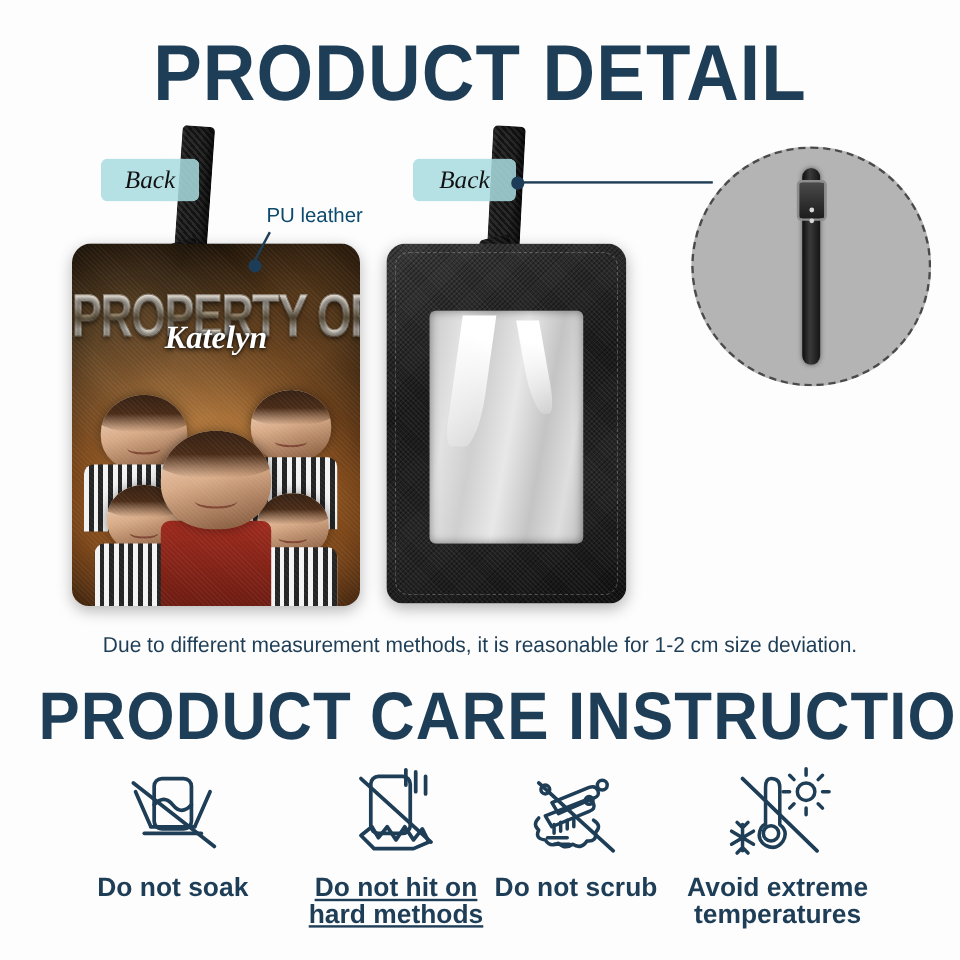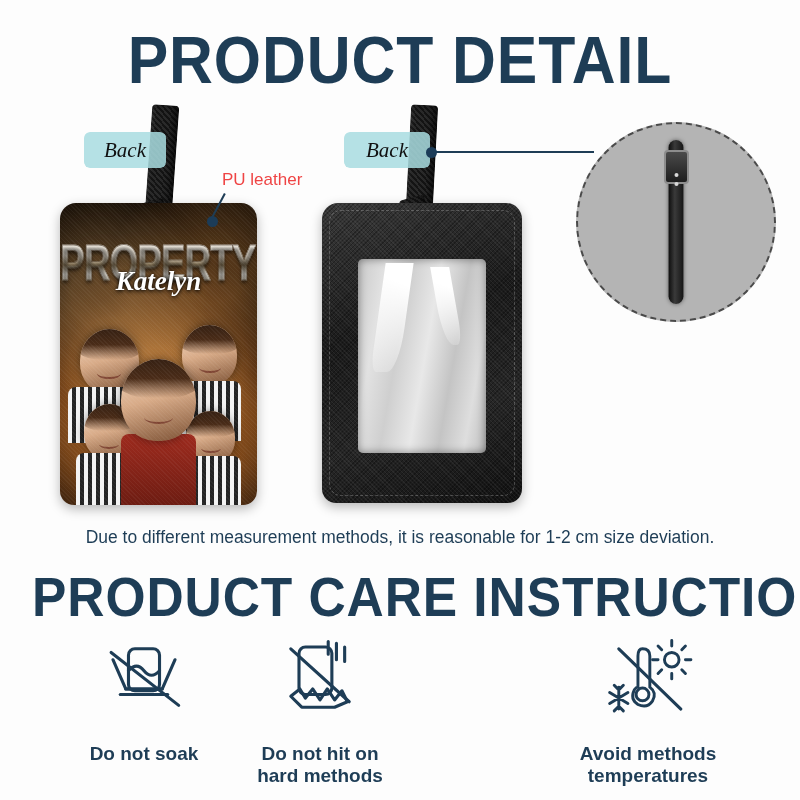--- a/index.html
+++ b/index.html
@@ -162,21 +162,21 @@
   }
   .window:after{
     content:"";position:absolute;left:62%;top:4%;width:15%;height:40%;
     background:linear-gradient(200deg,#fff 25%,rgba(255,255,255,.15) 100%);
     transform:skewX(10deg);
     border-radius:0 0 30% 50%;
   }
 
   
   .callout-label{
-    position:absolute;font-size:17px;font-weight:normal;color:#ef4444;
+    position:absolute;font-size:17px;font-weight:normal;color:#0c4a6e;
     white-space:nowrap;z-index:7;
   }
   .leader{position:absolute;background:#1e3d56;z-index:5;}
   .dot{position:absolute;width:11px;height:11px;border-radius:50%;
        background:#1c3c58;z-index:6;}
 
   
   .inset-circle{
     position:absolute;border-radius:50%;
     background:#b4b4b4;
@@ -214,38 +214,38 @@
   }
 
   
   .care-row{position:absolute;left:0;right:0;top:636px;height:150px;}
   .care-item{
     position:absolute;top:0;width:180px;
     display:flex;flex-direction:column;align-items:center;
   }
   .care-ico{width:92px;height:84px;}
   .care-label{
-    margin-top:23px;text-align:center;
-    font-size:19px;font-weight:bold;color:#1e3d56;
+    margin-top:9px;text-align:center;
+    font-size:22px;font-weight:bold;color:#1e3d56;
     line-height:22px;
   }
 </style>
 </head>
 <body>
 
 <div class="stage">
 
   <div class="h-title" id="title-main">PRODUCT DETAIL</div>
 
   <div class="tag-wrap" style="left:52px;top:105px;width:230px;height:405px;">
 
     <div class="strap bent" style="left:96px;top:0;width:27px;height:125px;transform:rotate(4deg);"></div>
     <div class="strap" style="left:92px;top:95px;width:26px;height:50px;transform:rotate(-16deg);"></div>
 
-    <div class="tag-body tag-back" style="left:8px;top:98px;width:197px;height:302px;">
+    <div class="tag-body tag-back" style="left:8px;top:98px;width:240px;height:302px;">
 
       <div class="smoke" style="background:
              radial-gradient(circle at 22% 30%, rgba(255,190,110,.55) 0 12%, transparent 40%),
              radial-gradient(circle at 78% 24%, rgba(255,170,80,.5) 0 10%, transparent 38%),
              radial-gradient(circle at 50% 58%, rgba(255,205,130,.45) 0 16%, transparent 48%),
              radial-gradient(circle at 12% 70%, rgba(190,110,40,.5) 0 14%, transparent 42%),
              radial-gradient(circle at 88% 76%, rgba(190,110,40,.45) 0 12%, transparent 40%);"></div>
 
       <div class="prop-text">PROPERTY OF</div>
       <div class="script-name">Katelyn</div>
@@ -319,47 +319,63 @@
           <path d="M30 58 L70 58"></path>
           <path d="M24 64 L76 64"></path>
           <rect x="33" y="14" width="34" height="46" rx="7"></rect>
           <path d="M33 38 q9 -10 17 0 q8 10 17 0"></path>
         </g>
         <line x1="14" y1="18" x2="88" y2="76" stroke="#1e3d56" stroke-width="3.4" stroke-linecap="round"></line>
       </svg>
       <div class="care-label">Do not soak</div>
     </div>
 
-    <div class="care-item" style="left:230px;">
+    <div class="care-item" style="left:240px;text-decoration:underline;">
       <svg class="care-ico" viewBox="0 0 100 92">
         <g fill="none" stroke="#1e3d56" stroke-width="3.4" stroke-linecap="round" stroke-linejoin="round">
           <rect x="27" y="12" width="36" height="52" rx="7"></rect>
           <path d="M68 8 L68 26 M77 12 L77 28 M59 6 L59 20"></path>
           <path d="M18 66 L28 58 L34 68 L42 58 L50 70 L58 58 L66 70 L74 60 L80 72 L66 78 L30 78 Z"></path>
         </g>
         <line x1="18" y1="14" x2="82" y2="72" stroke="#1e3d56" stroke-width="3.4" stroke-linecap="round"></line>
       </svg>
       <div class="care-label">
         <span>Do not hit on</span><br>
         <span>hard methods</span>
       </div>
     </div>
 
+    <div class="care-item" style="left:390px;">
+      <svg class="care-ico" viewBox="0 0 100 92">
+        <g fill="none" stroke="#1e3d56" stroke-width="3.2" stroke-linecap="round" stroke-linejoin="round">
+          <path d="M28 36 L62 22 q6 -2 8 3 q2 5 -4 7 L34 46 Z"></path>
+          <path d="M22 48 L58 34 q6 -2 8 3 q2 5 -4 7 L28 58 Z"></path>
+          <path d="M30 56 L30 64 M36 54 L36 62 M42 52 L42 60 M48 50 L48 58"></path>
+          <path d="M24 68 L42 68 M30 74 L44 74"></path>
+          <path d="M16 50 q-6 6 0 11 q-4 8 6 9 q4 7 12 3 q6 6 13 1 q8 5 13 -3 q9 1 8 -8 q6 -6 -2 -11"></path>
+          <circle cx="22" cy="24" r="4"></circle>
+          <circle cx="74" cy="20" r="4.5"></circle>
+          <circle cx="62" cy="34" r="3.5"></circle>
+        </g>
+        <line x1="16" y1="18" x2="84" y2="80" stroke="#1e3d56" stroke-width="3.4" stroke-linecap="round"></line>
+      </svg>
+      <div class="care-label">Do not scrub</div>
+    </div>
 
     <div class="care-item" style="left:558px;">
       <svg class="care-ico" viewBox="0 0 100 92">
         <g fill="none" stroke="#1e3d56" stroke-width="3.2" stroke-linecap="round" stroke-linejoin="round">
           <path d="M44 14 q8 0 8 8 L52 56 q8 6 3 15 q-6 9 -16 4 q-9 -6 -4 -16 q2 -3 4 -3 L39 22 q0 -8 5 -8 Z"></path>
           <circle cx="44" cy="64" r="7"></circle>
           <circle cx="76" cy="26" r="8"></circle>
           <path d="M76 11 L76 5 M76 47 L76 41 M91 26 L97 26 M61 26 L55 26 M87 15 L91 11 M65 37 L61 41 M87 37 L91 41 M65 15 L61 11"></path>
           <path d="M18 56 L18 80 M8 62 L28 74 M8 74 L28 62 M13 54 L18 59 L23 54 M13 82 L18 77 L23 82"></path>
         </g>
         <line x1="18" y1="14" x2="86" y2="80" stroke="#1e3d56" stroke-width="3.4" stroke-linecap="round"></line>
       </svg>
       <div class="care-label">
-        <span>Avoid methods</span><br>
+        <span>Avoid extreme</span><br>
         <span>temperatures</span>
       </div>
     </div>
 
   </div>
 </div>
 
 </body></html>

